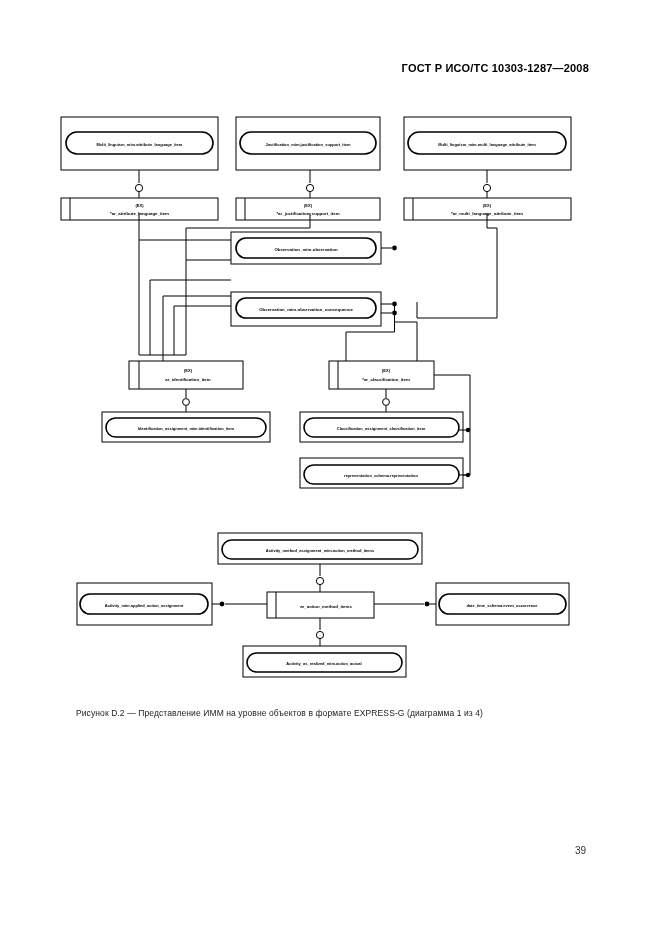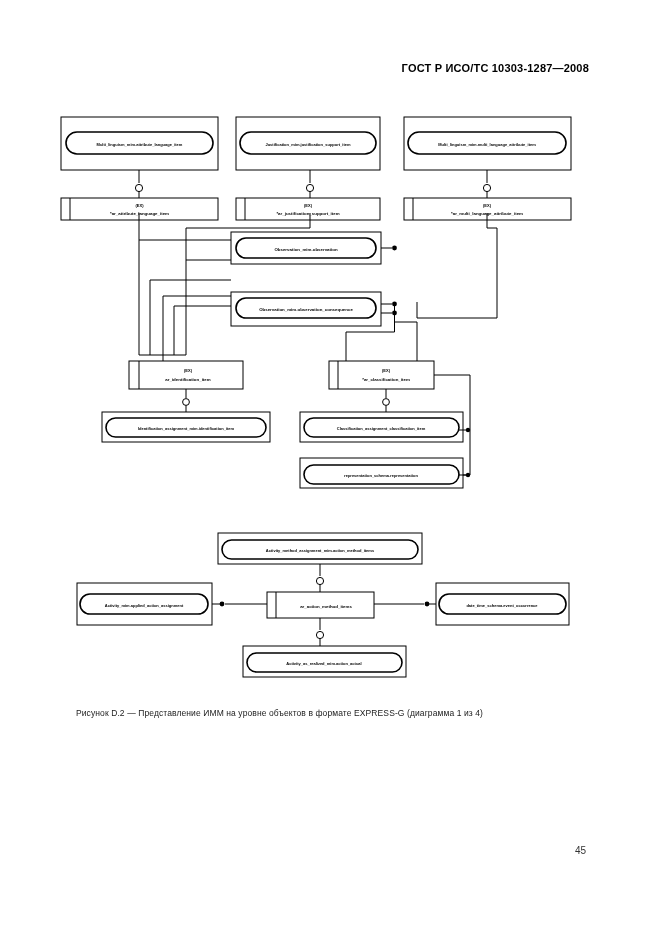--- a/index.html
+++ b/index.html
@@ -268,15 +268,15 @@
         <rect class="box-outer" x="243" y="536" width="163" height="31"></rect>
         <rect class="box-round" x="247" y="543" width="155" height="19" rx="9.5" ry="9.5"></rect>
         <text class="ent-label-sm" x="324" y="555">Activity_as_realized_mim.action_actual</text>
       </g>
 
     </svg>
   </div>
 
   <div class="caption">Рисунок D.2 — Представление ИММ на уровне объектов в формате EXPRESS-G (диаграмма 1 из 4)</div>
 
-  <div class="page-number">45</div>
+  <div class="page-number">39</div>
 
 </div>
 
 </body></html>

